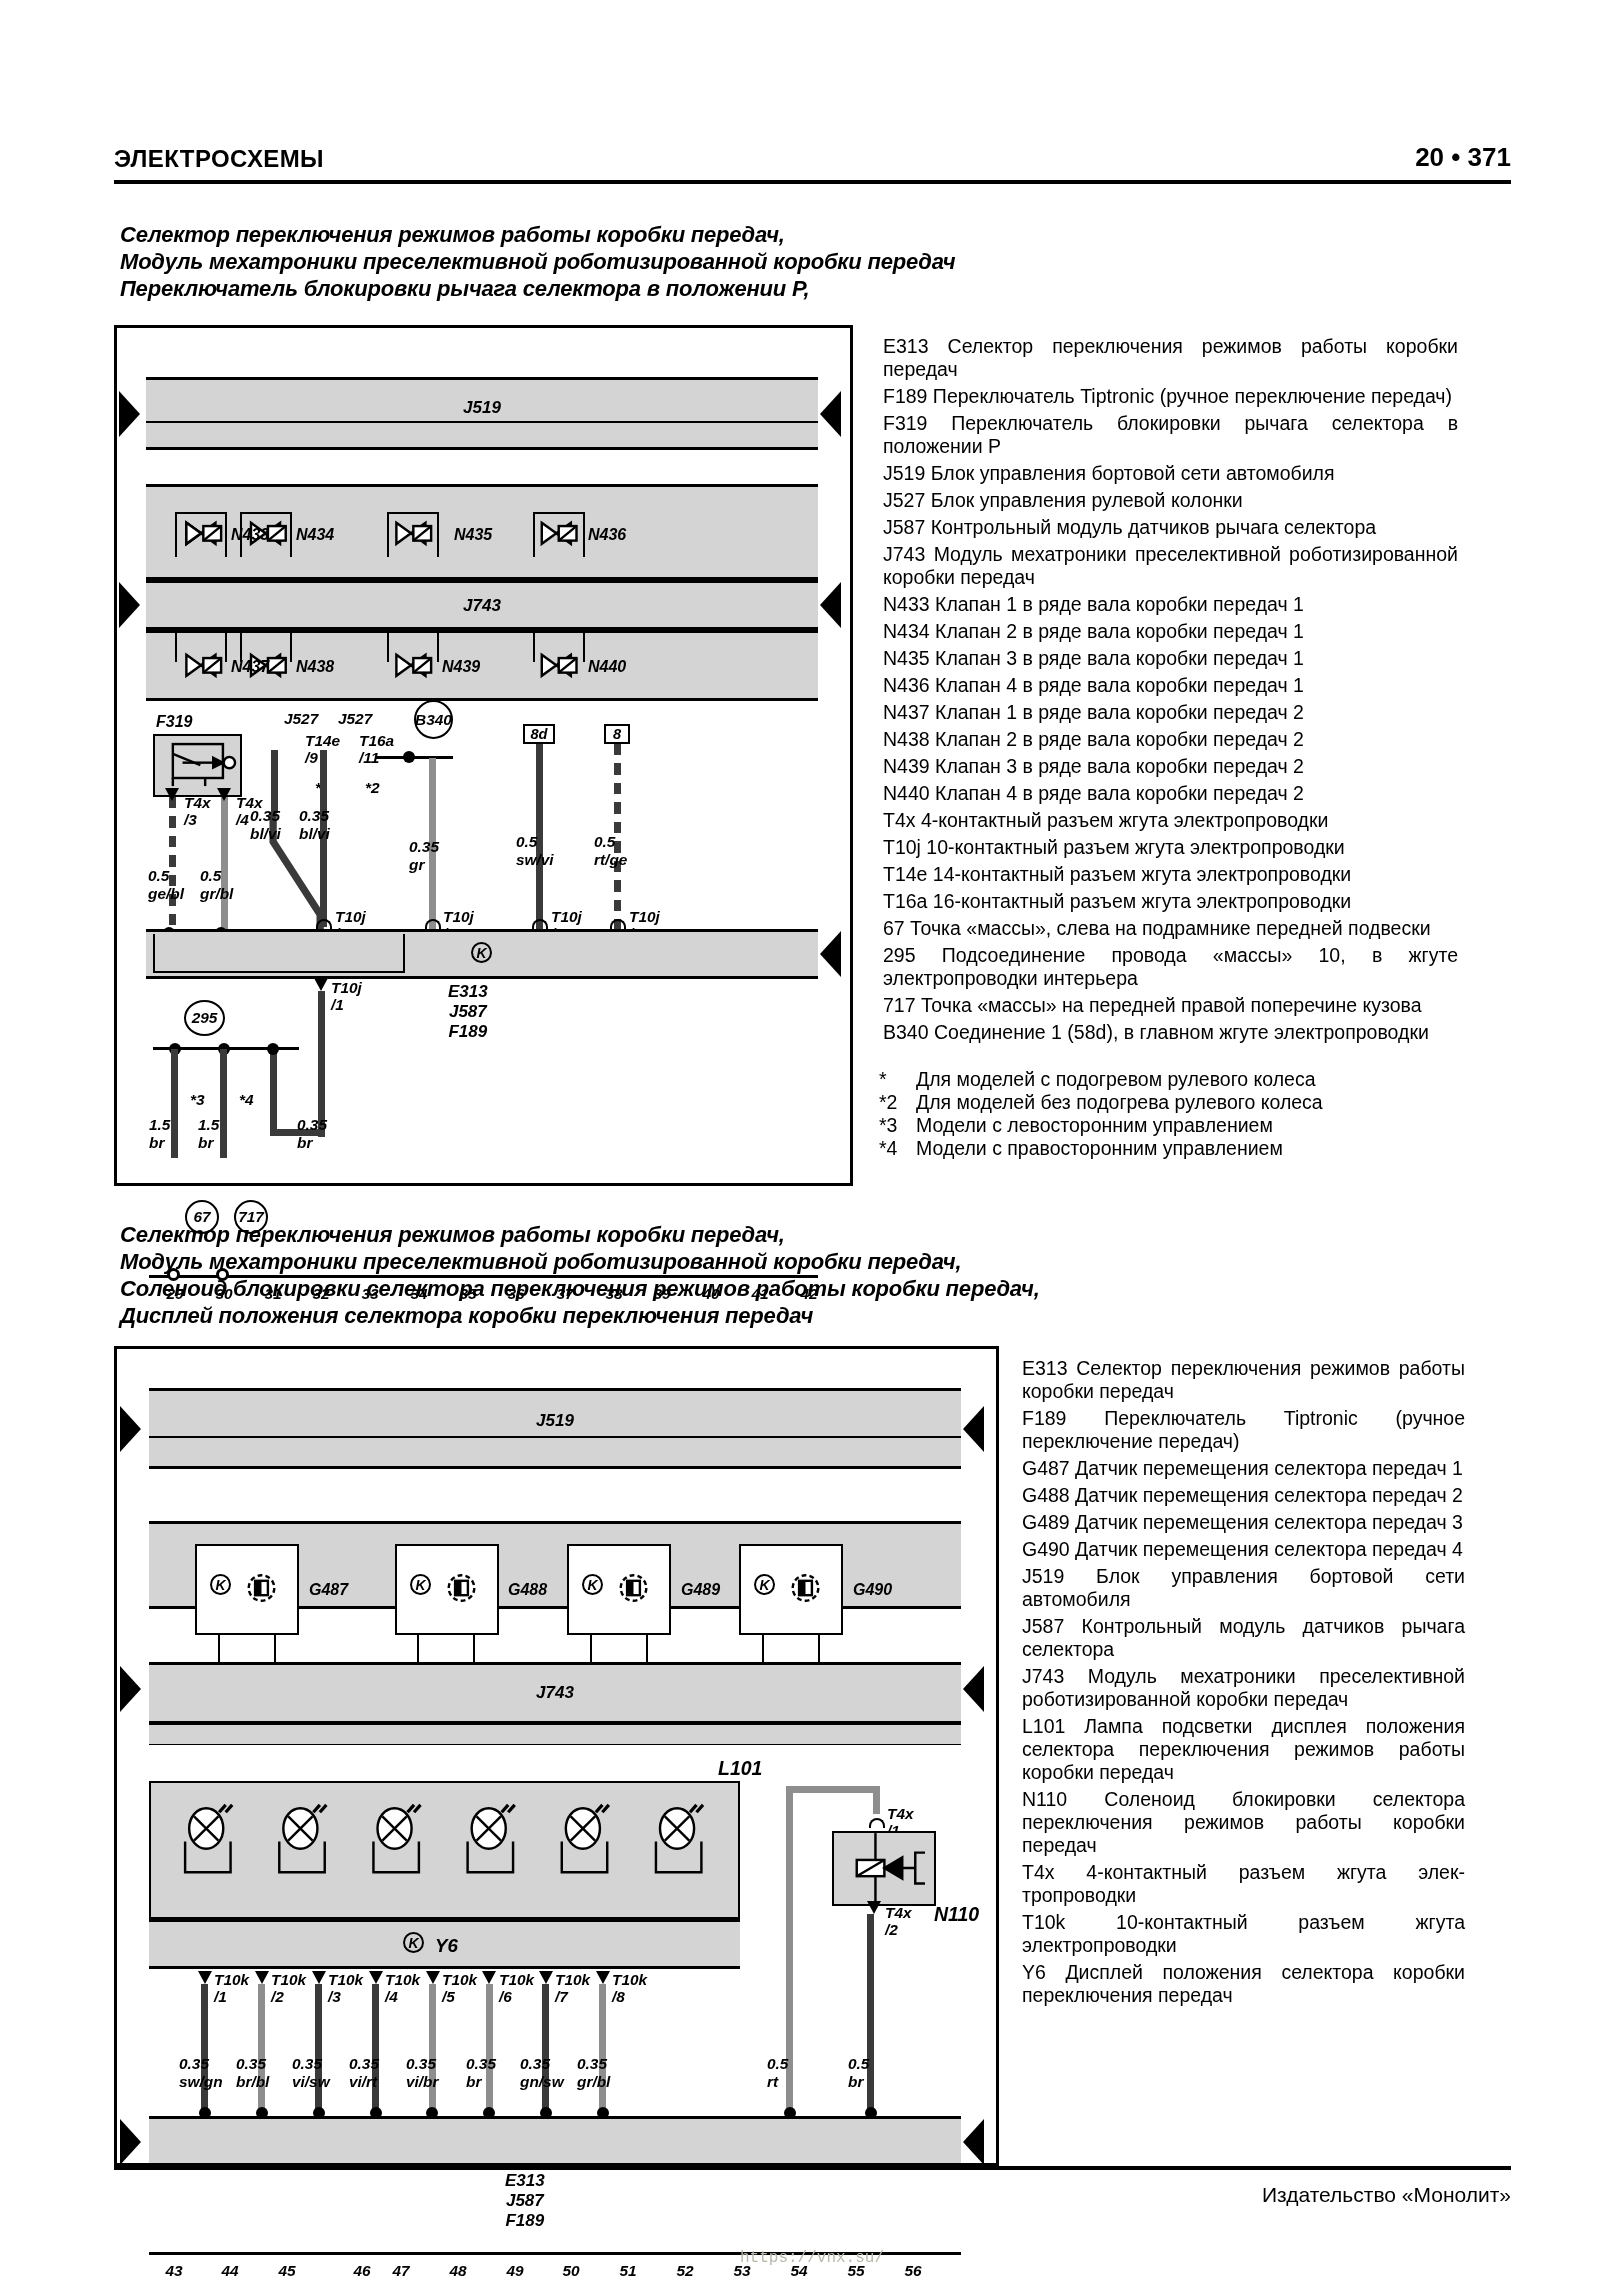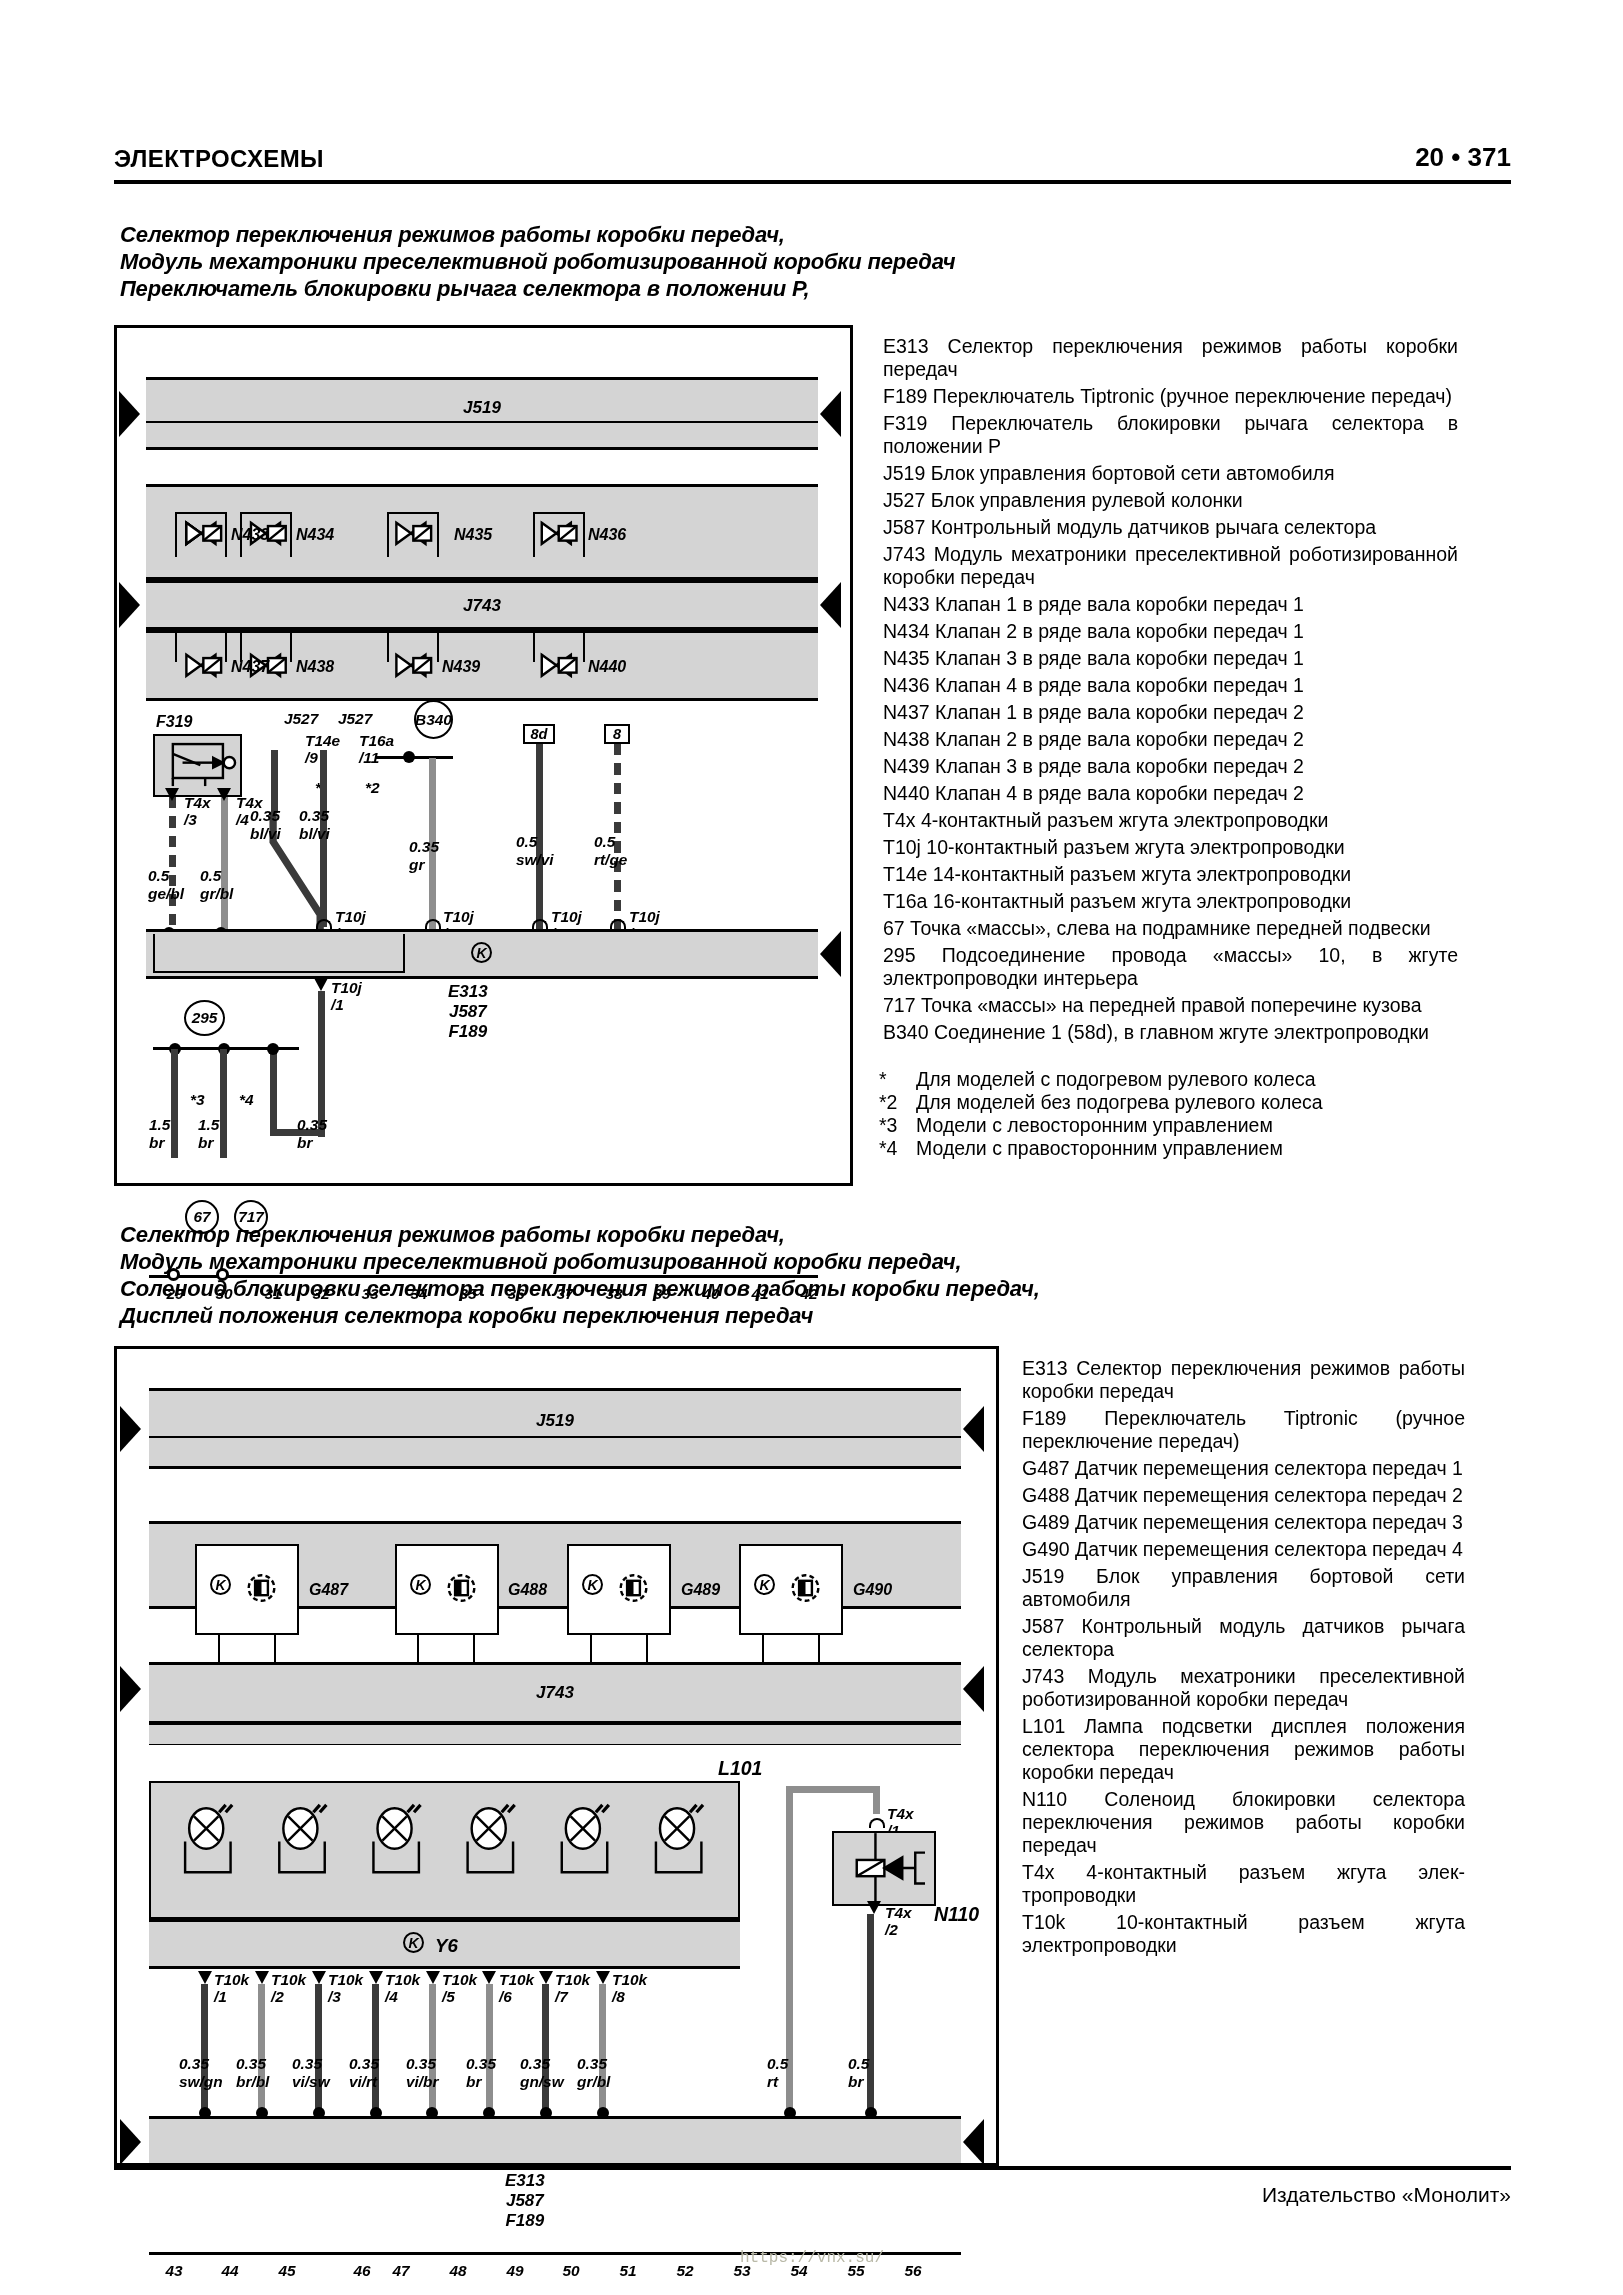--- a/index.html
+++ b/index.html
@@ -510,20 +510,21 @@
   <p class="just">G488 Датчик перемещения селектора передач 2</p>
   <p class="just">G489 Датчик перемещения селектора передач 3</p>
   <p class="just">G490 Датчик перемещения селектора передач 4</p>
   <p class="just">J519 Блок управления бортовой сети автомобиля</p>
   <p class="just">J587 Контрольный модуль датчиков рычага селектора</p>
   <p class="just">J743 Модуль мехатроники преселективной роботизированной коробки пе­редач</p>
   <p class="just">L101 Лампа подсветки дисплея поло­жения селектора переключения режи­мов работы коробки передач</p>
   <p class="just">N110 Соленоид блокировки селектора переключения режимов работы короб­ки передач</p>
   <p class="just">T4x 4-контактный разъем жгута элек­тропроводки</p>
   <p class="just">T10k 10-контактный разъем жгута электропроводки</p>
+  <p class="just">Y6 Дисплей положения селектора ко­робки переключения передач</p>
 </div>
 
 <div class="frame" id="frame2">
 
   <div class="bus" style="left:32px;top:39px;width:812px;height:81px;">
     <div class="bus-label" style="top:19.5px;">J519</div>
     <div style="position:absolute;left:0;right:0;top:45px;height:2.4px;background:#000;"></div>
   </div>
   <div class="arrow arrow-right" style="left:3.2px;top:57px;"></div>
   <div class="arrow arrow-left" style="left:846px;top:57px;"></div>

